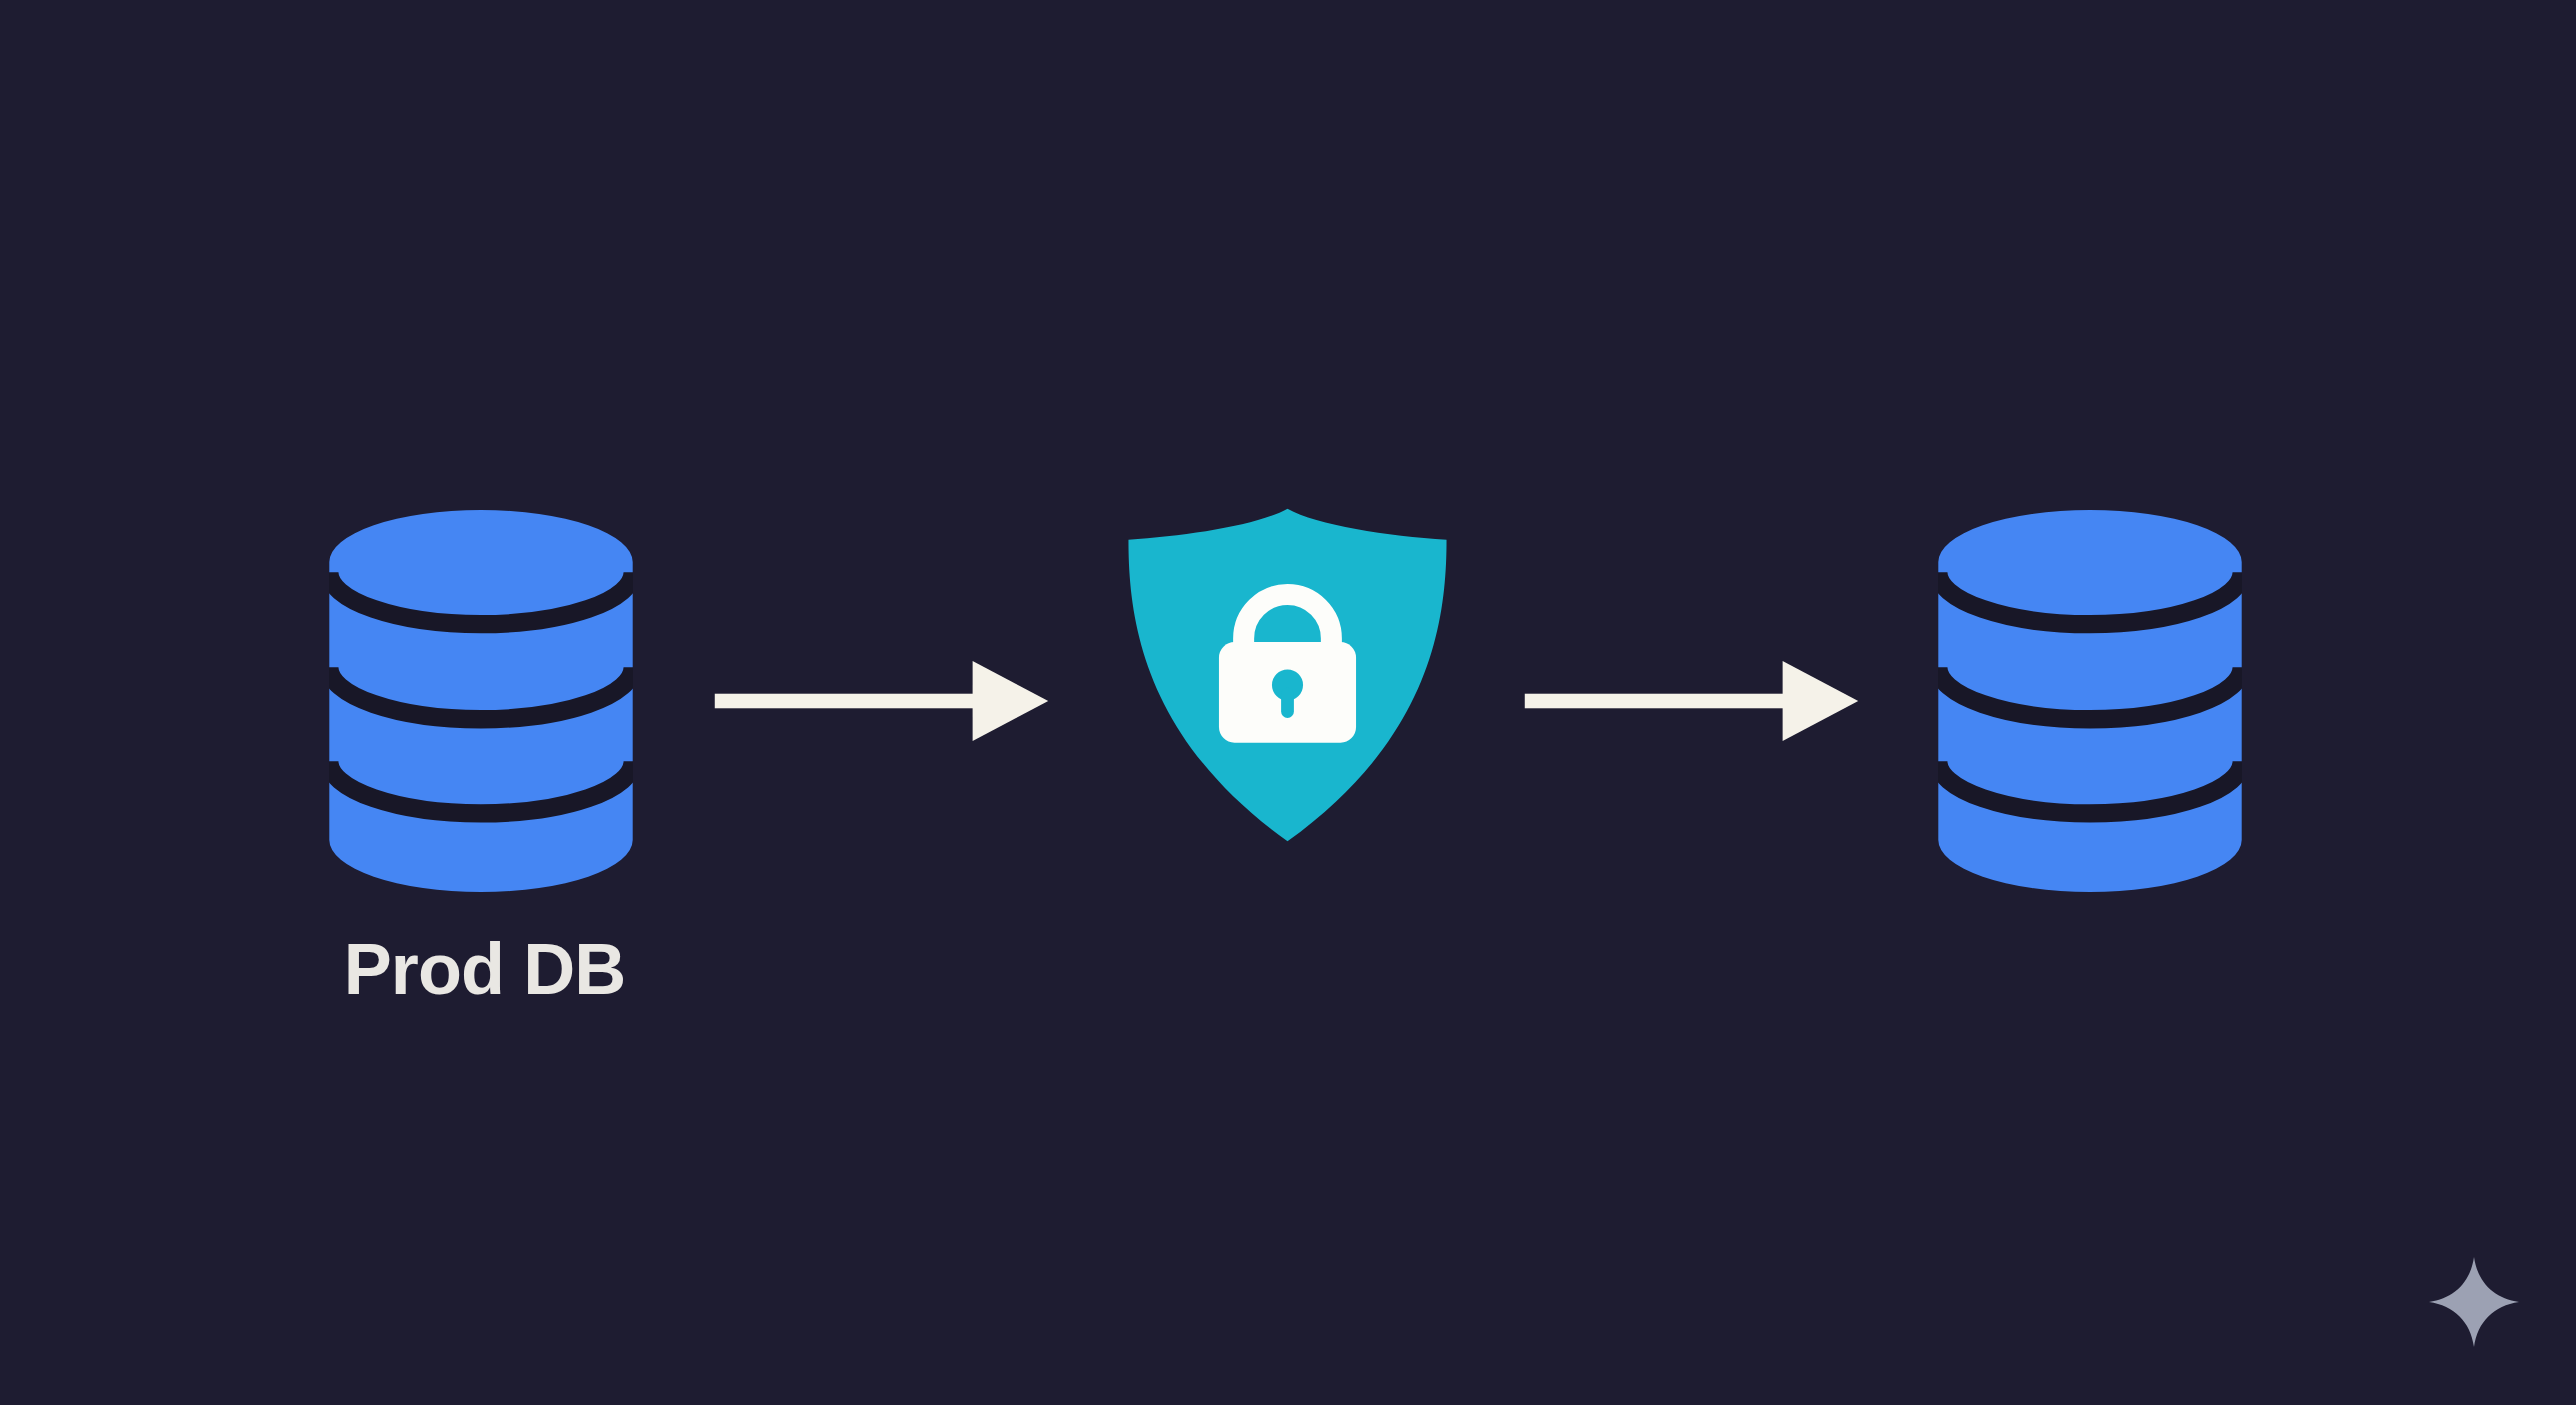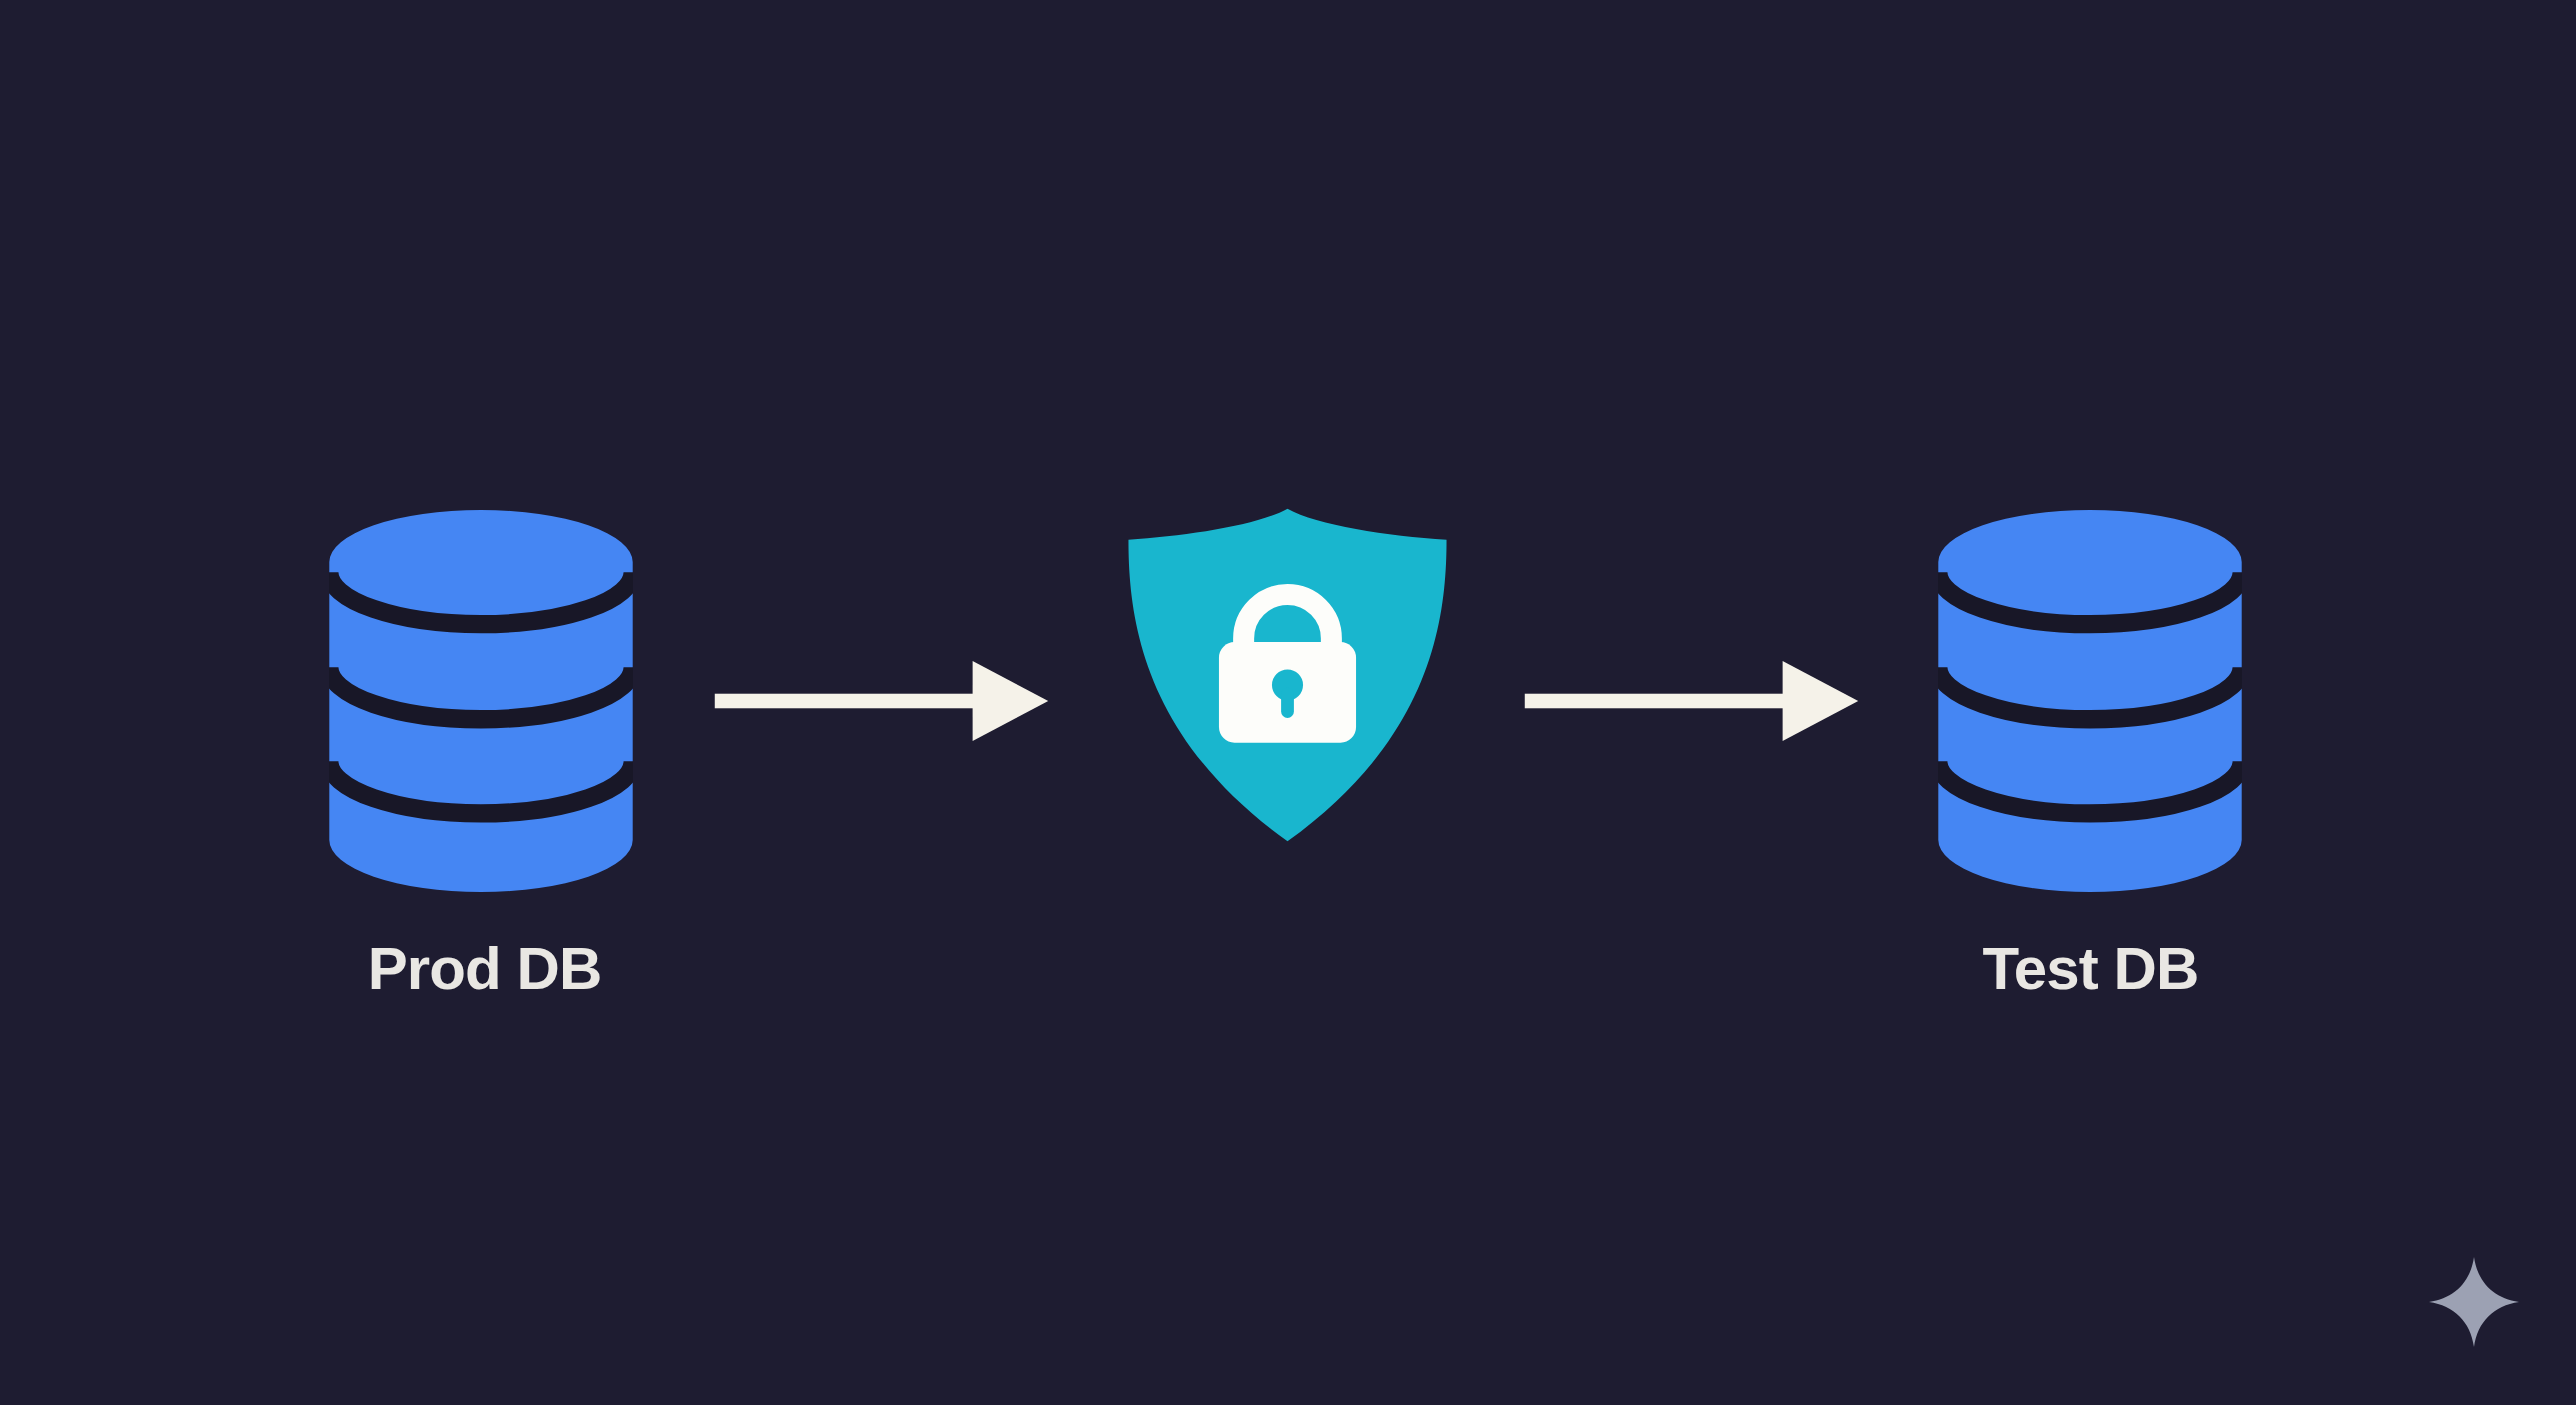--- a/index.html
+++ b/index.html
@@ -19,21 +19,21 @@
     overflow:hidden;
     font-family:"Liberation Sans","DejaVu Sans",sans-serif;
     position:relative;
   }
   .canvas{position:absolute;inset:0;}
   .abs{position:absolute;}
   .node-label{
     position:absolute;
     width:549px;
     text-align:center;
-    font-size:60px;
+    font-size:72px;
     line-height:60px;
     font-weight:700;
     letter-spacing:-0.9px;
     color:var(--label-white);
     white-space:nowrap;
   }
   svg{display:block;}
 </style>
 </head>
 <body>
@@ -68,20 +68,19 @@
   </svg>
 
   <svg class="abs" style="left:1938px;top:510px;" width="304" height="382" viewBox="0 0 332 418" aria-label="Test DB database icon">
     <path d="M0,57 A166,57 0 0 1 332,57 L332,361 A166,57 0 0 1 0,361 Z" style="fill:var(--db-blue);"></path>
     <path d="M0,68  A166,57 0 0 0 332,68" style="stroke:var(--db-gap);" stroke-width="20" fill="none"></path>
     <path d="M0,172 A166,57 0 0 0 332,172" style="stroke:var(--db-gap);" stroke-width="20" fill="none"></path>
     <path d="M0,275 A166,57 0 0 0 332,275" style="stroke:var(--db-gap);" stroke-width="20" fill="none"></path>
   </svg>
 
   <div class="node-label" style="left:210px;top:939px;">Prod DB</div>
-  <div class="node-label" style="left:1816px;top:939px;">Test DB</div>
 
   <svg class="abs" style="left:2429px;top:1257px;" width="90" height="90" viewBox="0 0 100 100" aria-label="sparkle watermark">
     <path d="M50,0 C54,28 72,46 100,50 C72,54 54,72 50,100 C46,72 28,54 0,50 C28,46 46,28 50,0 Z" style="fill:var(--sparkle-gray);"></path>
   </svg>
 
 </div>
 
 
 </body></html>

